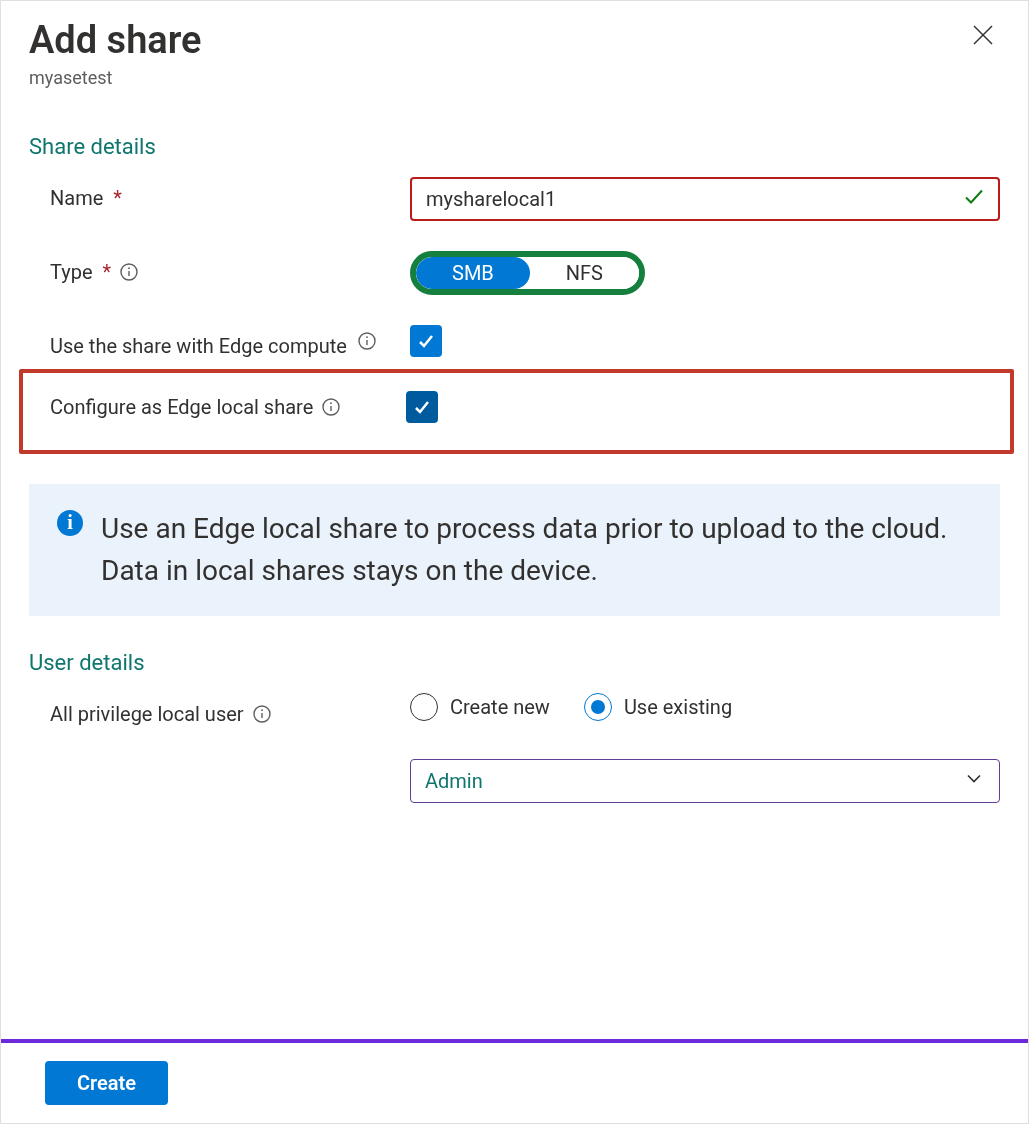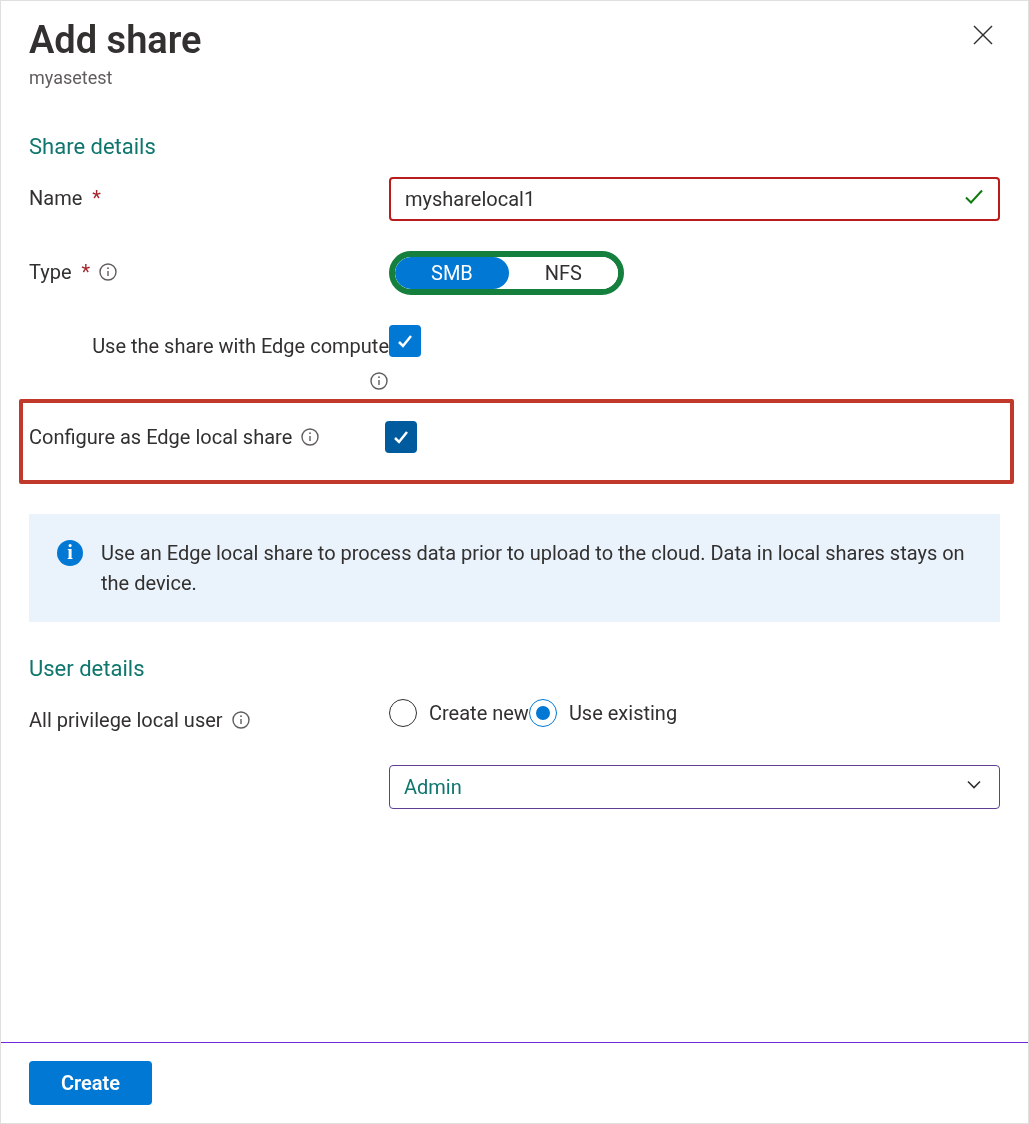--- a/index.html
+++ b/index.html
@@ -47,20 +47,21 @@
     width:360px;
     flex:0 0 360px;
     font-size:20px;
     color:#323130;
     display:flex;
     align-items:center;
     flex-wrap:wrap;
     gap:8px;
     line-height:1.5;
     padding-top:6px;
+    margin-left:21px;
   }
   .field-control { flex:1 1 auto; }
   .req { color:#a4262c; margin-left:2px; }
 
   .info-icon {
     width:20px; height:20px; display:inline-flex; align-items:center; justify-content:center;
     color:#605e5c; cursor:help;
   }
   .info-icon svg { display:block; }
 
@@ -129,24 +130,24 @@
     gap:18px;
     margin:18px 0 34px 0;
   }
   .info-banner-icon {
     width:26px; height:26px; flex:0 0 26px;
     background:#0078d4; border-radius:50%;
     color:#fff; display:flex; align-items:center; justify-content:center;
     font-weight:700; font-family:Georgia, serif;
     margin-top:2px;
   }
-  .info-banner-text { font-size:20px; color:#323130; line-height:1.5; }
-
-  
-  .radio-row { display:flex; align-items:center; }
+  .info-banner-text { font-size:28px; color:#323130; line-height:1.5; }
+
+  
+  .radio-row { display:flex; align-items:center; gap:34px; }
   .radio-item { display:flex; align-items:center; gap:12px; cursor:pointer; }
   .radio-outer {
     width:28px; height:28px; border-radius:50%;
     border:1.5px solid #323130;
     display:flex; align-items:center; justify-content:center;
   }
   .radio-outer.sel { border-color:#0078d4; }
   .radio-inner { width:14px; height:14px; border-radius:50%; background:#0078d4; }
   .radio-label { font-size:20px; color:#323130; }
 
@@ -164,22 +165,22 @@
     display:flex; align-items:center;
     cursor:pointer;
   }
   .select-caret {
     position:absolute; right:16px; top:50%; transform:translateY(-50%);
     color:#605e5c;
   }
 
   
   .footer {
-    border-top:1px solid #6d28d9;
-    padding:18px 28px;
+    border-top:4px solid #6d28d9;
+    padding:18px 44px;
   }
   .primary-btn {
     background:#0078d4; color:#fff;
     border:none; border-radius:4px;
     font-size:20px; font-weight:600;
     padding:10px 32px;
     cursor:pointer;
     font-family:inherit;
   }
 </style>
@@ -238,21 +239,21 @@
       </div>
       <div class="field-control">
         <div class="seg-wrap">
           <button class="seg-opt active">SMB</button>
           <button class="seg-opt">NFS</button>
         </div>
       </div>
     </div>
 
     <div class="field-row">
-      <div class="field-label" style="flex-direction:column; align-items:flex-end; gap:10px;">
+      <div class="field-label" style="flex-direction:row; align-items:flex-start; gap:10px;">
         <span>Use the share with Edge compute</span>
         <span class="info-icon">
           <svg width="18" height="18" viewBox="0 0 18 18" fill="none" stroke="#605e5c" stroke-width="1.4">
             <circle cx="9" cy="9" r="8"></circle>
               <line x1="9" y1="8" x2="9" y2="13"></line>
               <circle cx="9" cy="5.2" r="0.9" fill="#605e5c" stroke="none"></circle>
           </svg>
         </span>
       </div>
       <div class="field-control">

